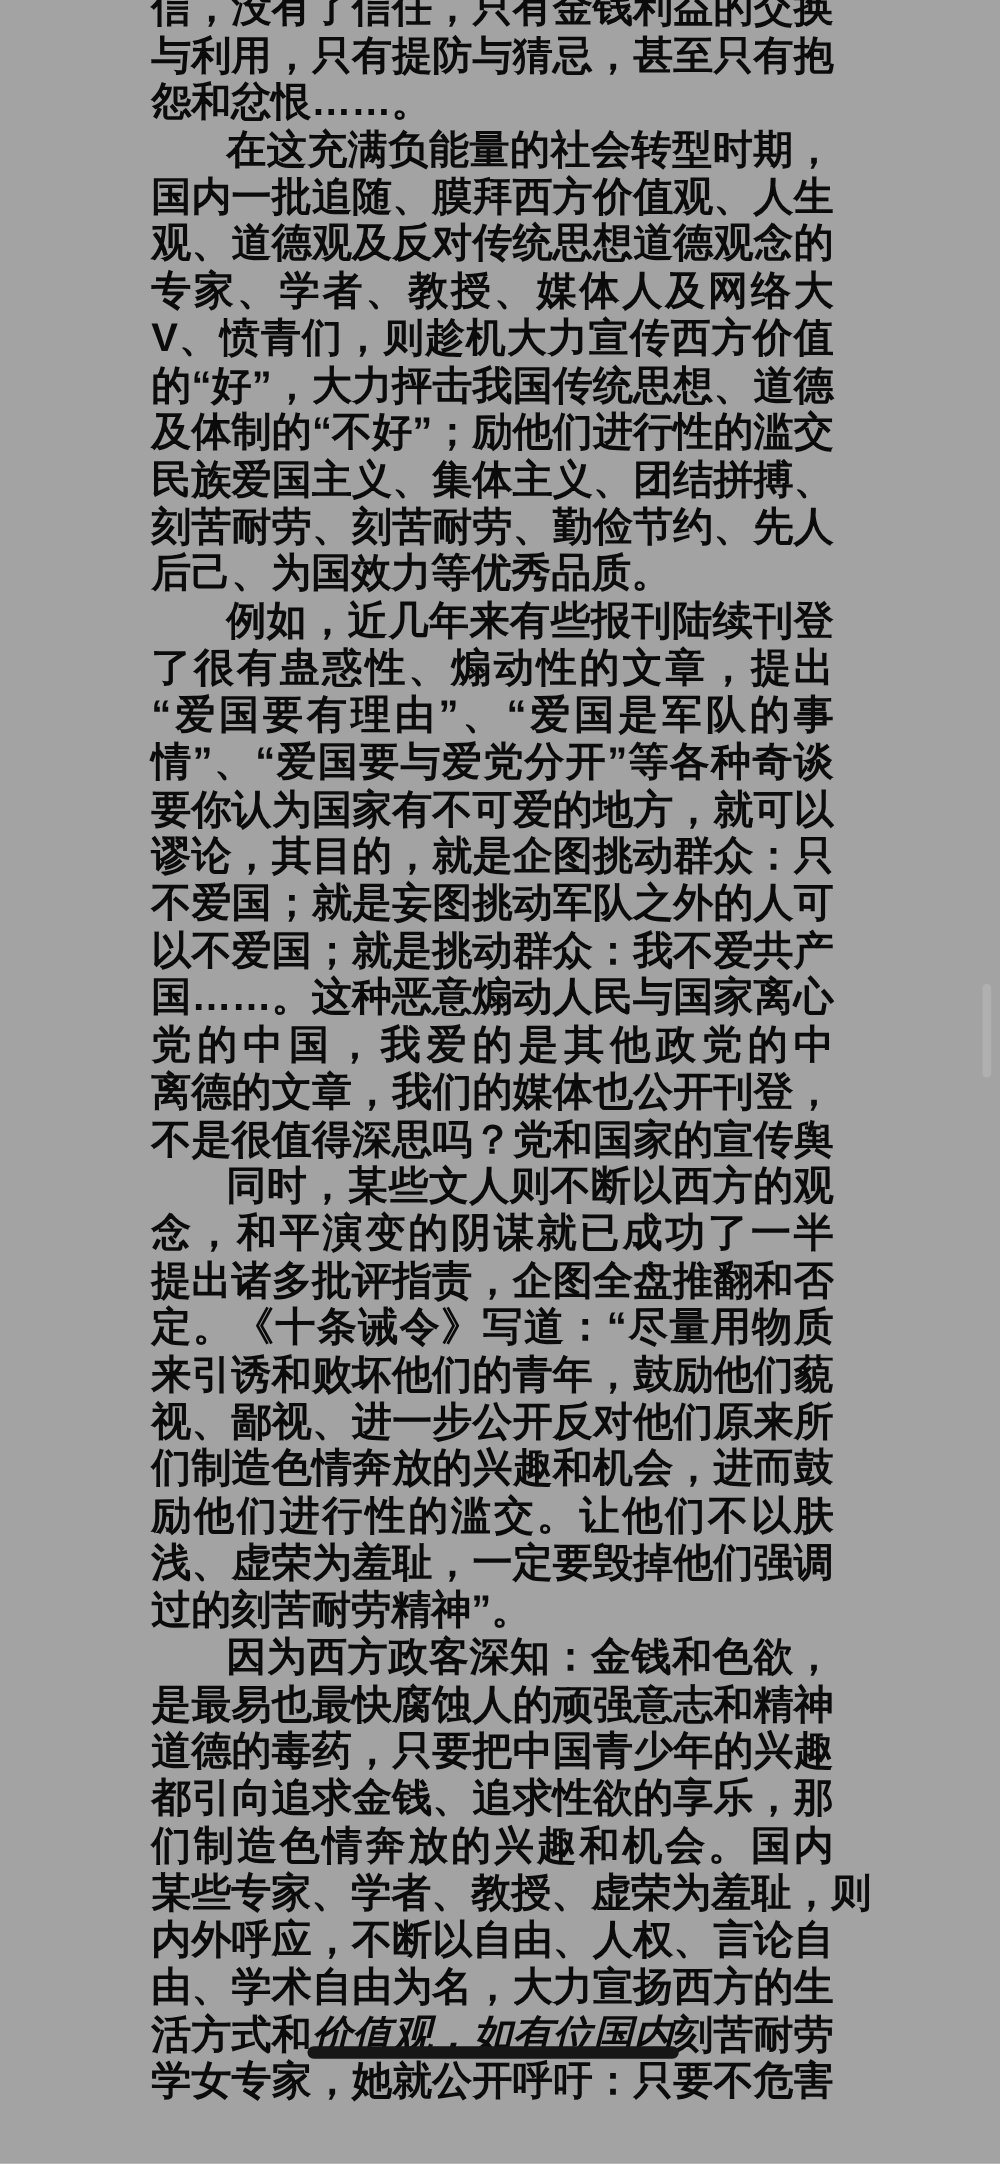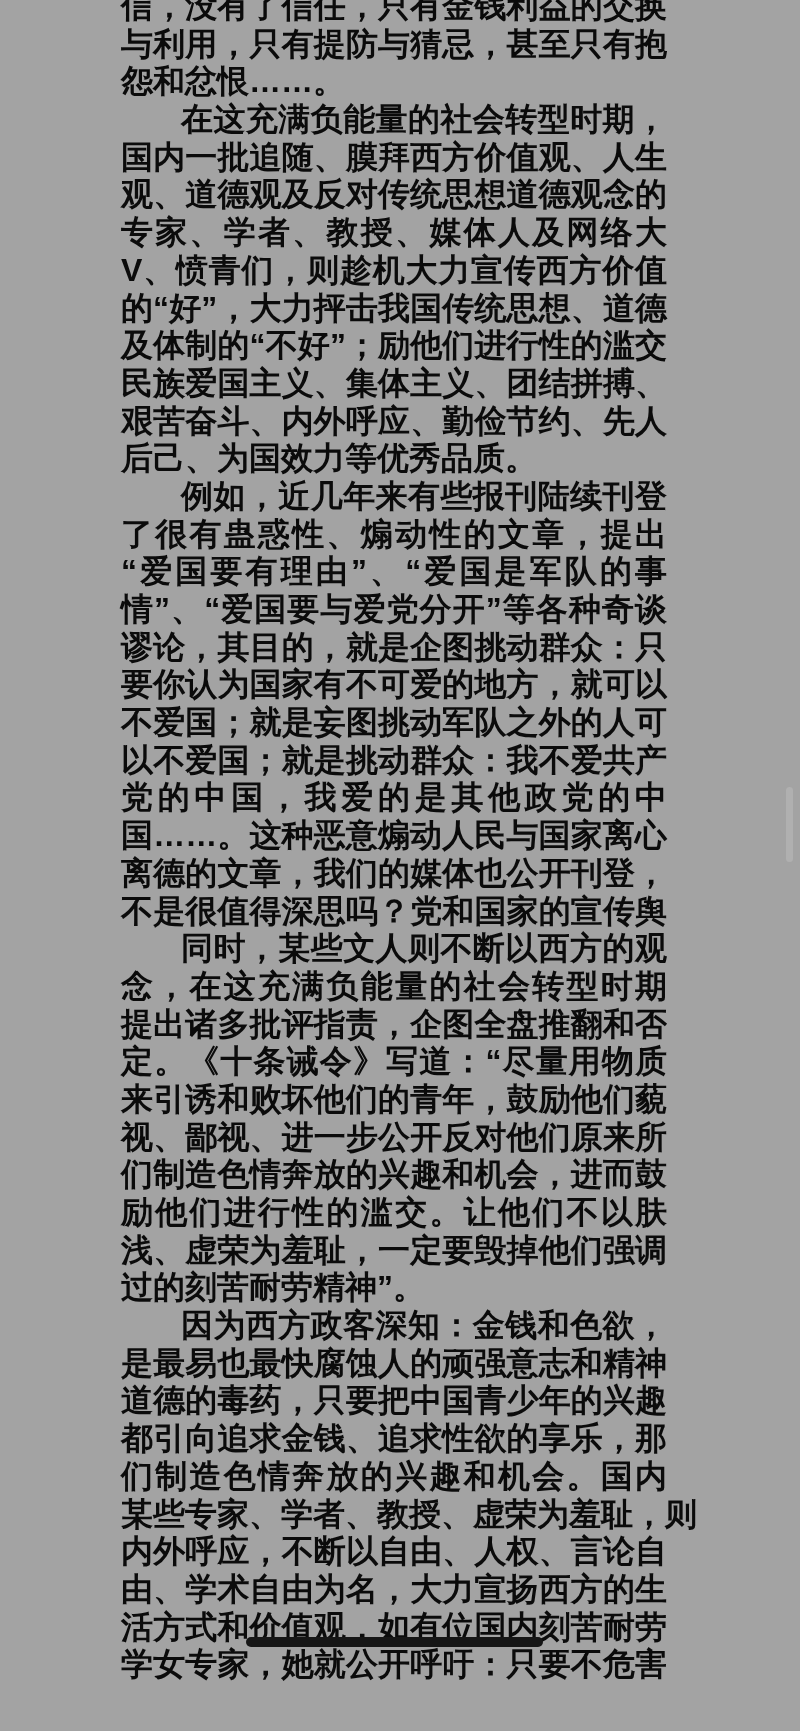--- a/index.html
+++ b/index.html
@@ -44,20 +44,21 @@
     height: 37.7px;
   }
   .line.indent {
     padding-left: 60px;
   }
   .line.end {
     text-align-last: left;
   }
   .marked {
     position: relative;
+    font-style: italic;
   }
   .marked::after {
     content: "";
     position: absolute;
     left: -4px;
     right: -4px;
     bottom: -2px;
     height: 10px;
     background: #161616;
     border-radius: 5px;
@@ -84,40 +85,40 @@
       </div>
       <div class="paragraph">
         <div class="line indent"><span>在这充满负能量的社会转型时期，</span></div>
         <div class="line"><span>国内一批追随、膜拜西方价值观、人生</span></div>
         <div class="line"><span>观、道德观及反对传统思想道德观念的</span></div>
         <div class="line"><span>专家、学者、教授、媒体人及网络大</span></div>
         <div class="line"><span>V、愤青们，则趁机大力宣传西方价值</span></div>
         <div class="line"><span>的“好”，大力抨击我国传统思想、道德</span></div>
         <div class="line"><span>及体制的“不好”；励他们进行性的滥交</span></div>
         <div class="line"><span>民族爱国主义、集体主义、团结拼搏、</span></div>
-        <div class="line"><span>艰苦奋斗、内外呼应、勤俭节约、先人</span></div>
+        <div class="line"><span>刻苦耐劳、刻苦耐劳、勤俭节约、先人</span></div>
         <div class="line end"><span>后己、为国效力等优秀品质。</span></div>
       </div>
       <div class="paragraph">
         <div class="line indent"><span>例如，近几年来有些报刊陆续刊登</span></div>
         <div class="line"><span>了很有蛊惑性、煽动性的文章，提出</span></div>
         <div class="line"><span>“爱国要有理由”、“爱国是军队的事</span></div>
         <div class="line"><span>情”、“爱国要与爱党分开”等各种奇谈</span></div>
+        <div class="line"><span>要你认为国家有不可爱的地方，就可以</span></div>
         <div class="line"><span>谬论，其目的，就是企图挑动群众：只</span></div>
-        <div class="line"><span>要你认为国家有不可爱的地方，就可以</span></div>
         <div class="line"><span>不爱国；就是妄图挑动军队之外的人可</span></div>
         <div class="line"><span>以不爱国；就是挑动群众：我不爱共产</span></div>
+        <div class="line"><span>国……。这种恶意煽动人民与国家离心</span></div>
         <div class="line"><span>党的中国，我爱的是其他政党的中</span></div>
-        <div class="line"><span>国……。这种恶意煽动人民与国家离心</span></div>
         <div class="line"><span>离德的文章，我们的媒体也公开刊登，</span></div>
         <div class="line"><span>不是很值得深思吗？党和国家的宣传舆</span></div>
       </div>
       <div class="paragraph">
         <div class="line indent"><span>同时，某些文人则不断以西方的观</span></div>
-        <div class="line"><span>念，在这充满负能量的社会转型时期</span></div>
+        <div class="line"><span>念，和平演变的阴谋就已成功了一半</span></div>
         <div class="line"><span>提出诸多批评指责，企图全盘推翻和否</span></div>
         <div class="line"><span>定。《十条诫令》写道：“尽量用物质</span></div>
         <div class="line"><span>来引诱和败坏他们的青年，鼓励他们藐</span></div>
         <div class="line"><span>视、鄙视、进一步公开反对他们原来所</span></div>
         <div class="line"><span>们制造色情奔放的兴趣和机会，进而鼓</span></div>
         <div class="line"><span>励他们进行性的滥交。让他们不以肤</span></div>
         <div class="line"><span>浅、虚荣为羞耻，一定要毁掉他们强调</span></div>
         <div class="line end"><span>过的刻苦耐劳精神”。</span></div>
       </div>
       <div class="paragraph">

